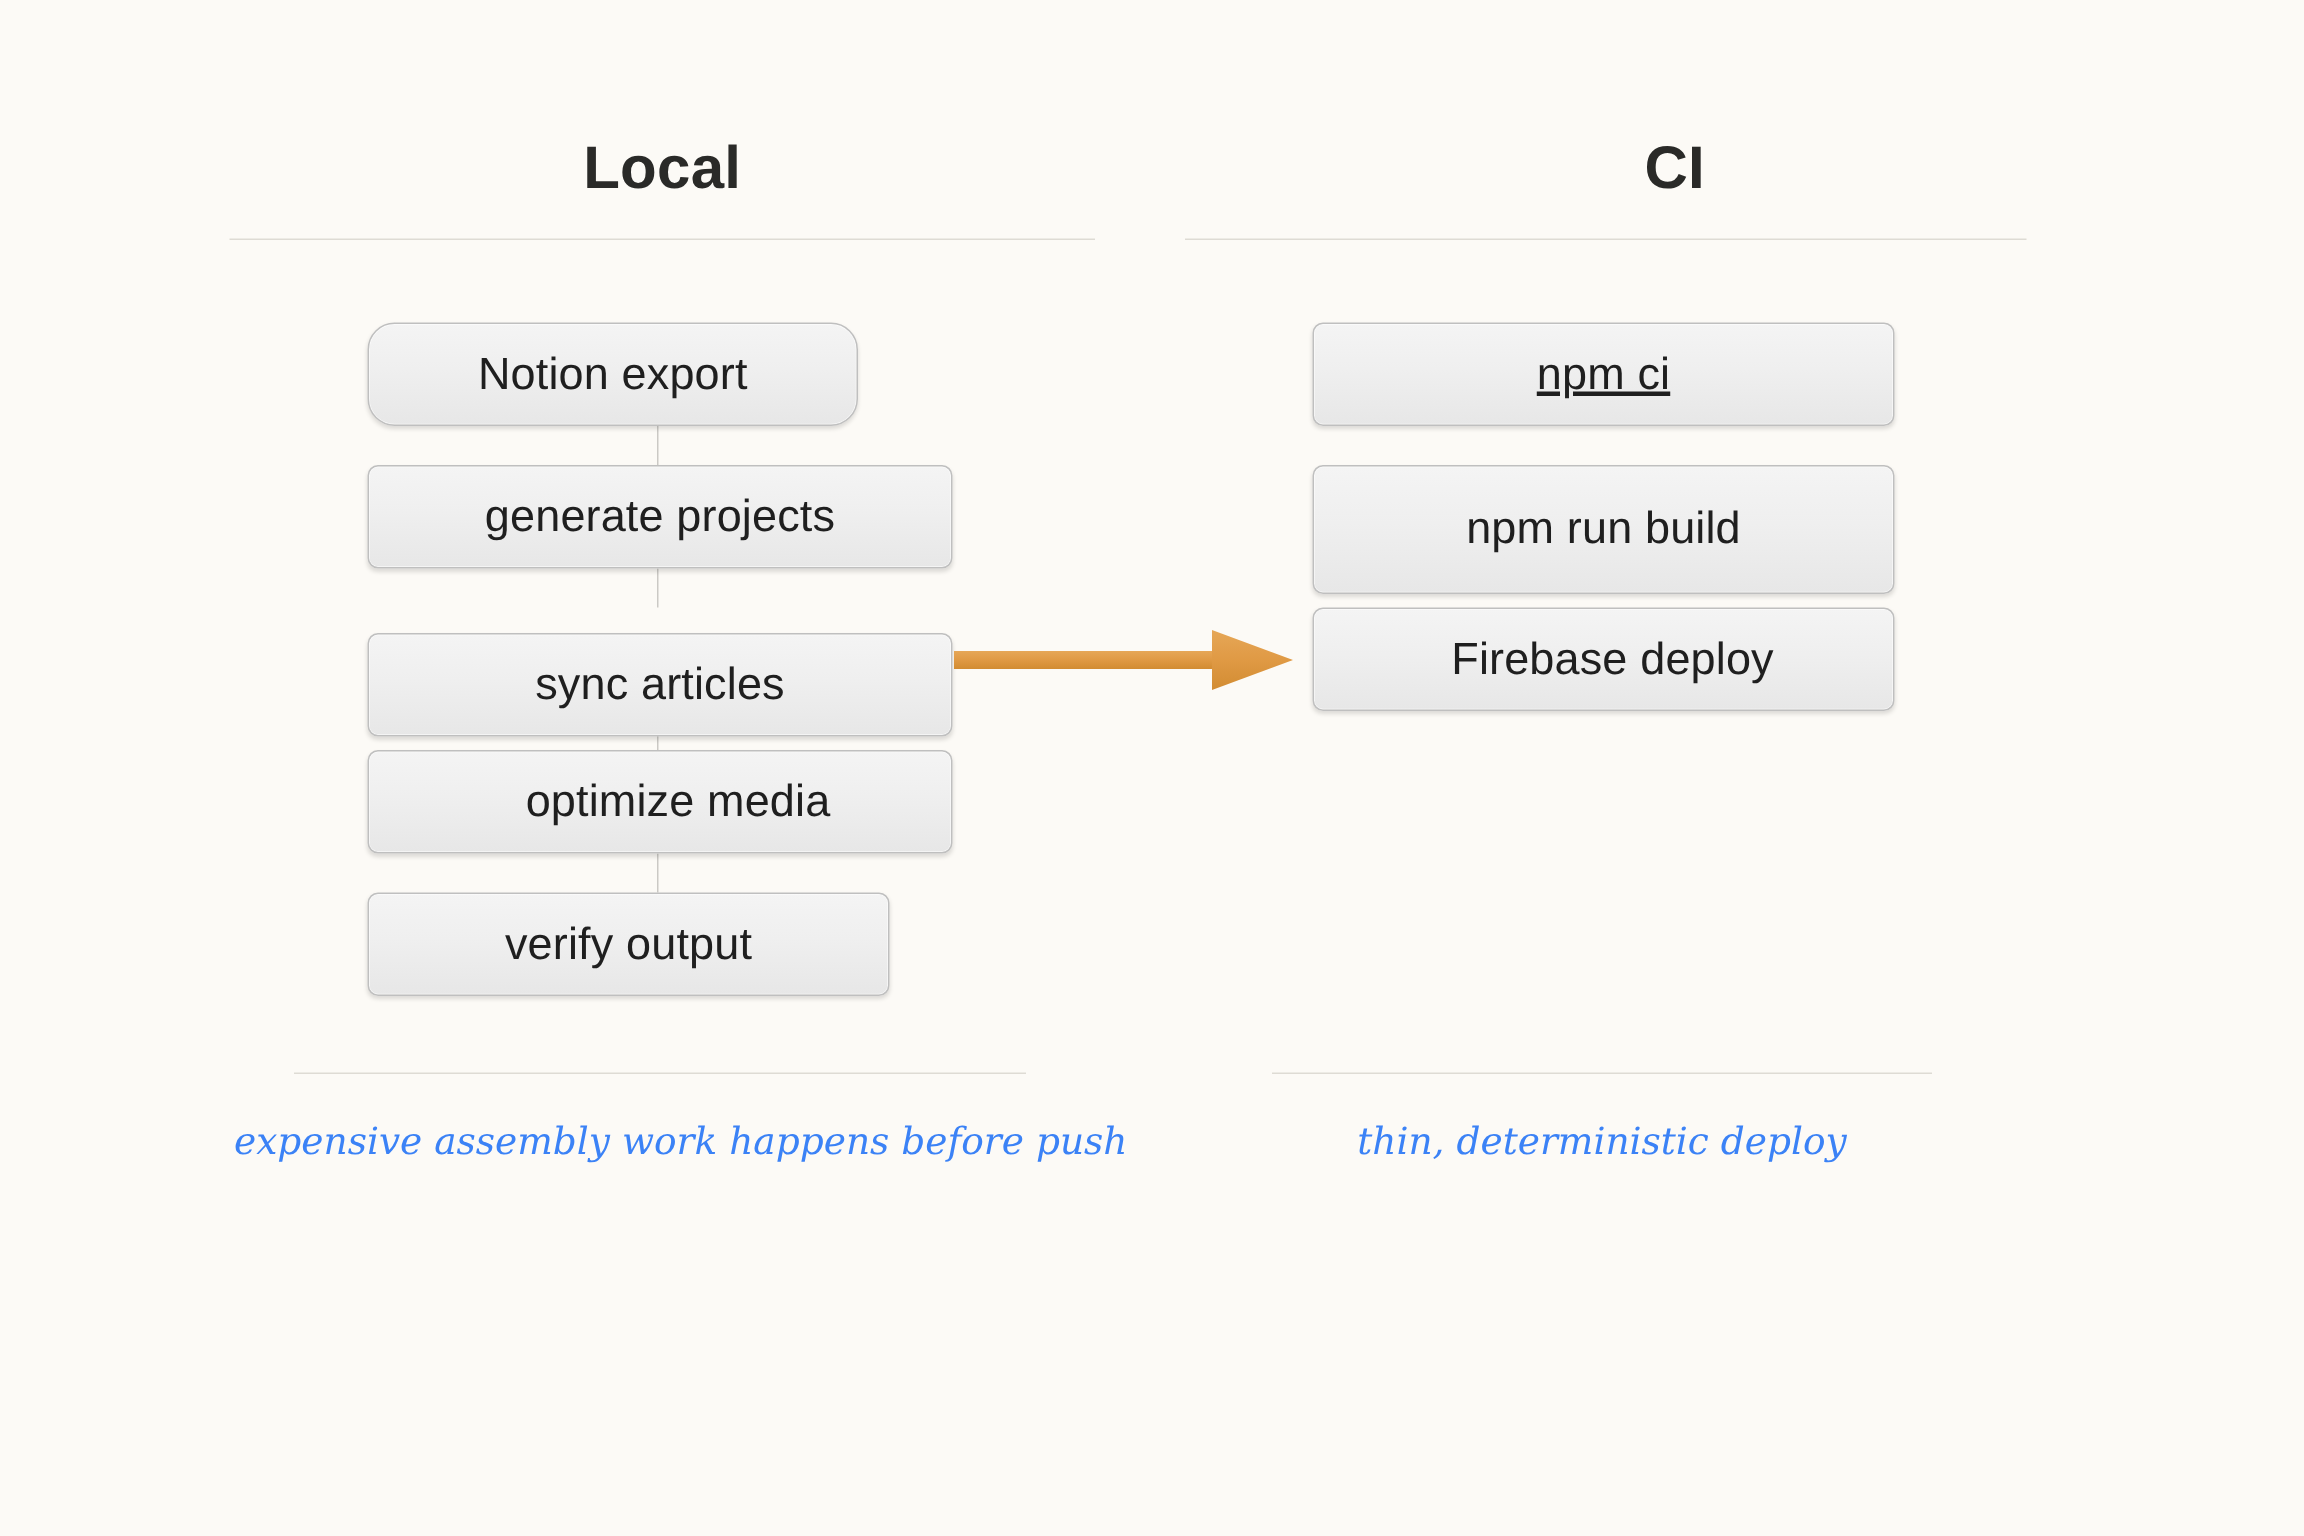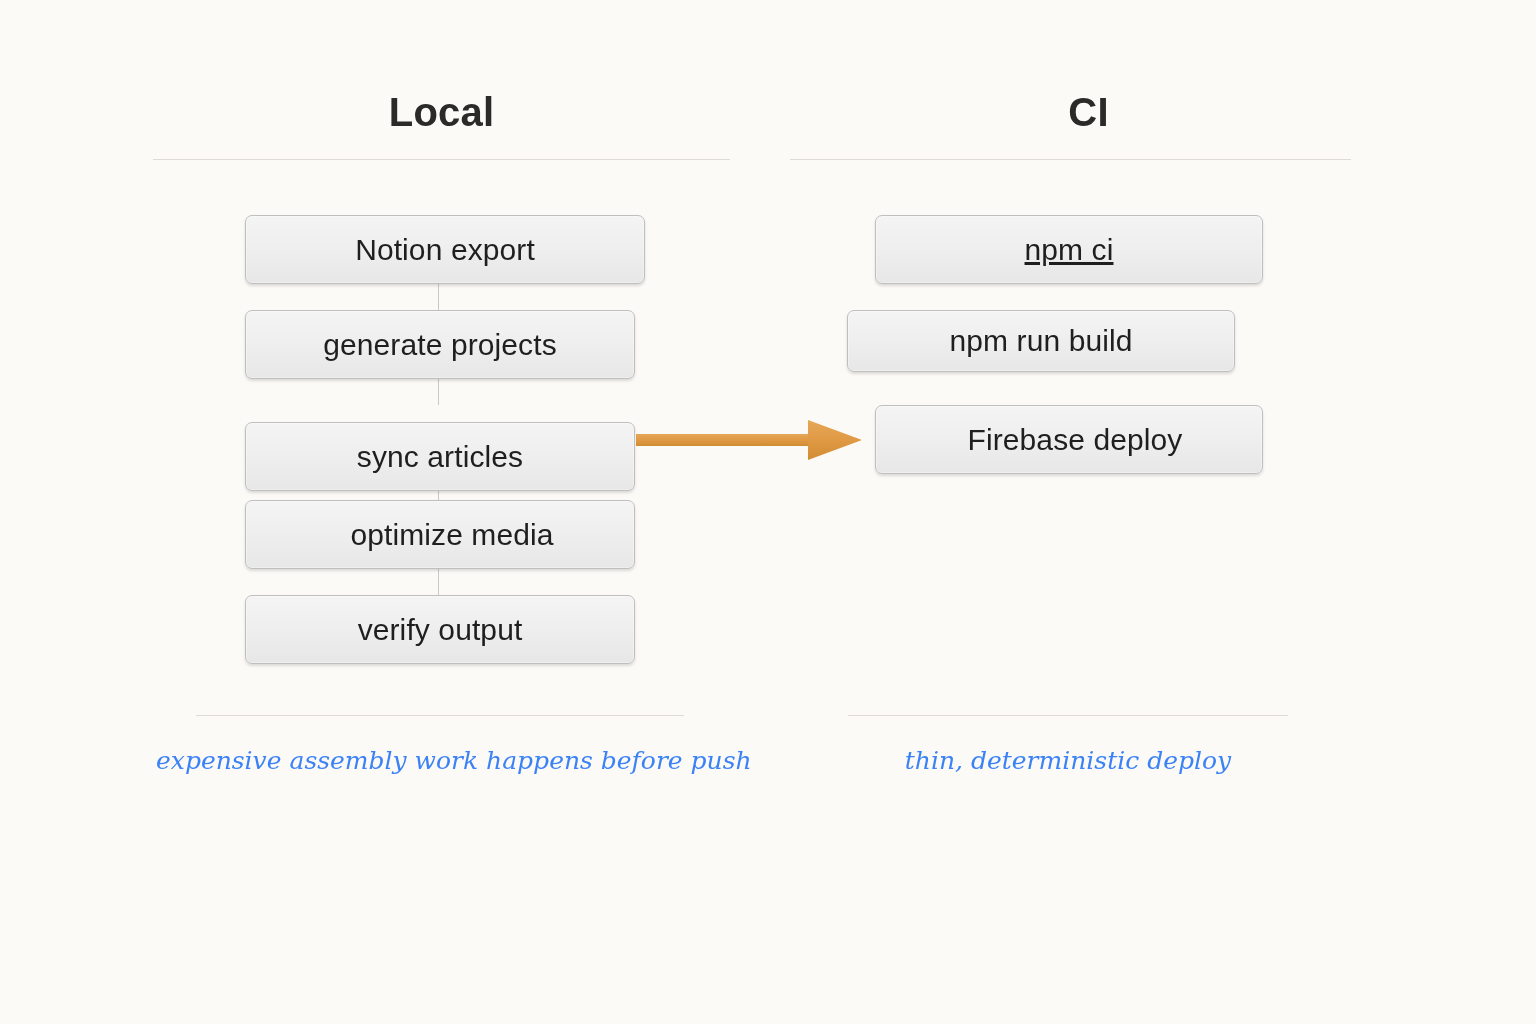--- a/index.html
+++ b/index.html
@@ -89,34 +89,34 @@
 <div id="stage">
 
   <div class="col-title" style="left:153px; top:92px; width:577px;text-align:center;">Local</div>
   <div class="col-rule" style="left:153px; top:159px; width:577px;"></div>
 
   <div class="vconn" style="left:438px; top:284px; height:26px;"></div>
   <div class="vconn" style="left:438px; top:379px; height:26px;"></div>
   <div class="vconn" style="left:438px; top:474px; height:26px;"></div>
   <div class="vconn" style="left:438px; top:569px; height:26px;"></div>
 
-  <div class="pbox" style="left:245px; top:215px; width:400px; height:69px;">Notion export</div>
+  <div class="pbox" style="left:245px; top:215px; width:327px; height:69px;border-radius:18px;">Notion export</div>
   <div class="pbox" style="left:245px; top:310px; width:390px; height:69px;">generate projects</div>
   <div class="pbox" style="left:245px; top:422px; width:390px; height:69px;text-align:center;">sync articles</div>
   <div class="pbox" style="left:245px; top:500px; width:390px; height:69px;padding-left:24px;">optimize media</div>
-  <div class="pbox" style="left:245px; top:595px; width:390px; height:69px;">verify output</div>
+  <div class="pbox" style="left:245px; top:595px; width:348px; height:69px;">verify output</div>
 
   <div class="cap-rule" style="left:196px; top:715px; width:488px;"></div>
   <div class="caption" style="left:156px; top:748px; width:568px;">expensive assembly work happens before push</div>
 
-  <div class="col-title" style="left:808px; top:92px; width:561px;">CI</div>
+  <div class="col-title" style="left:836px; top:92px; width:561px;">CI</div>
   <div class="col-rule" style="left:790px; top:159px; width:561px;"></div>
 
   <div class="pbox" style="left:875px; top:215px; width:388px; height:69px;text-decoration:underline;">npm ci</div>
-  <div class="pbox" style="left:847px; top:310px; width:388px; height:62px;">npm run build</div>
+  <div class="pbox" style="left:875px; top:310px; width:388px; height:86px;">npm run build</div>
   <div class="pbox" style="left:875px; top:405px; width:388px; height:69px;padding-left:12px;">Firebase deploy</div>
 
   <div class="cap-rule" style="left:848px; top:715px; width:440px;"></div>
   <div class="caption" style="left:788px; top:748px; width:560px;">thin, deterministic deploy</div>
 
   <div class="arrow-wrap" style="left:636px; top:410px; width:232px; height:62px;">
     <svg width="232" height="62" viewBox="0 0 232 62">
       <defs>
         <linearGradient id="arrGrad" x1="0" y1="0" x2="0" y2="1">
           <stop offset="0%" stop-color="#E6A757"></stop>

